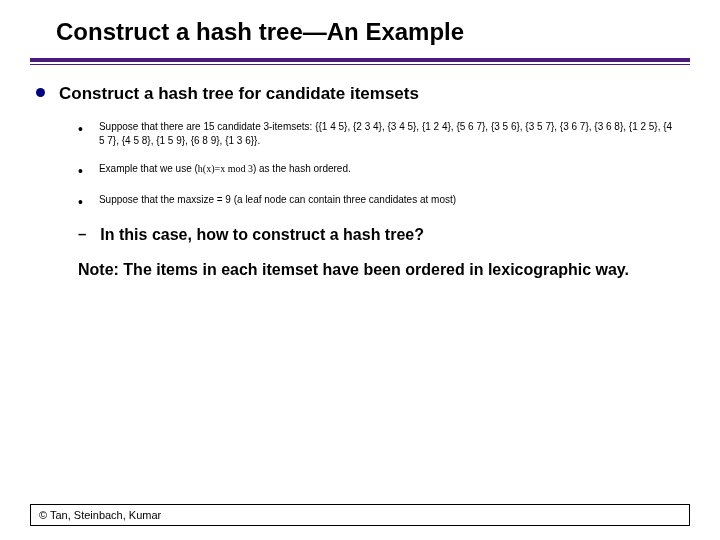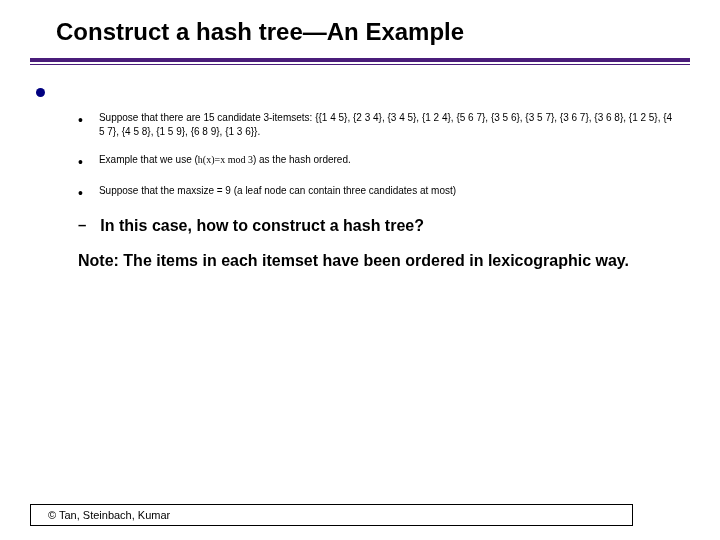--- a/index.html
+++ b/index.html
@@ -101,41 +101,42 @@
     font-weight: bold;
     line-height: 1.4;
   }
   .hash-expr {
     font-family: "Times New Roman", Times, serif;
   }
   .footer {
     position: absolute;
     left: 30px;
     bottom: 14px;
-    width: 603px;
+    width: 660px;
     border: 1.5px solid #000;
-    padding: 4px 17px;
+    padding: 4px 8px;
     font-size: 11px;
   }
 </style>
 </head>
 <body>
 
 <div class="slide">
   <div class="title">Construct a hash tree—An Example</div>
 
   <div class="rule-wrap">
     <div class="rule-thick"></div>
     <div class="rule-thin"></div>
   </div>
 
   <div class="content">
 
     <div class="level1">
       <div class="dot"></div>
+      <div class="l1text">Construct a hash tree for candidate itemsets</div>
     </div>
 
     <div class="level2">
       <div class="bullet2">•</div>
       <div class="l2text">Suppose that there are 15 candidate 3-itemsets: {{1 4 5}, {2 3 4}, {3 4 5}, {1 2 4}, {5 6 7}, {3 5 6}, {3 5 7}, {3 6 7}, {3 6 8}, {1 2 5}, {4 5 7}, {4 5 8}, {1 5 9}, {6 8 9}, {1 3 6}}.</div>
     </div>
 
     <div class="level2">
       <div class="bullet2">•</div>
       <div class="l2text">

